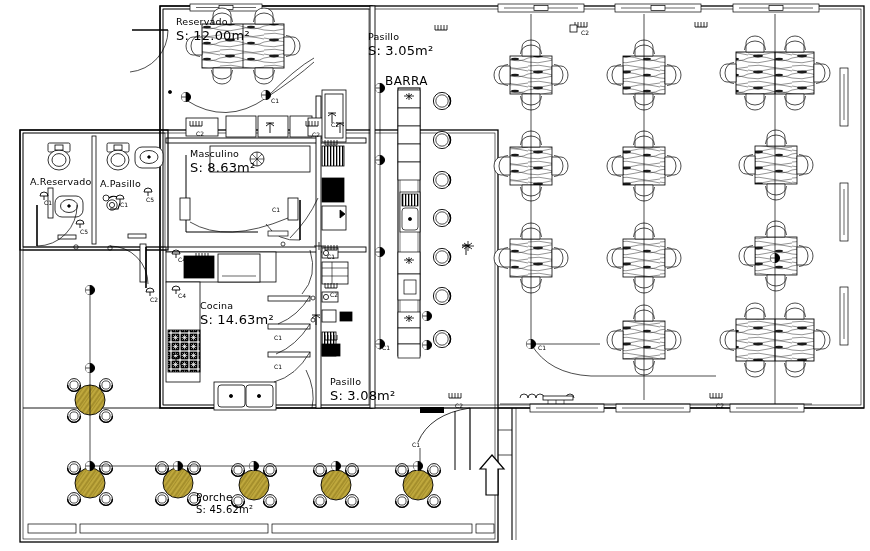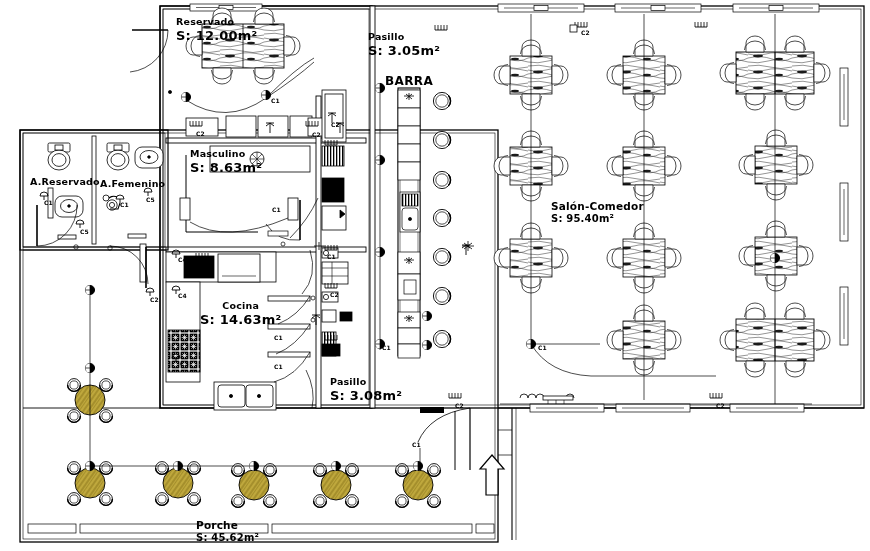--- a/index.html
+++ b/index.html
@@ -5,21 +5,20 @@
 <style>
   html,body{margin:0;padding:0;background:#ffffff;}
   body{
     font-family:"DejaVu Sans", sans-serif;
     width:870px;height:551px;overflow:hidden;
   }
   #plan{
     position:relative;
     width:720px;height:551px;
     background:#ffffff;
-    font-weight:bold;
   }
   svg.layer{
     position:absolute;left:0;top:0;
     width:870px;height:551px;
   }
   .roomlabel{
     position:absolute;
     font-family:"DejaVu Sans", sans-serif;
     color:#000;
     white-space:nowrap;
@@ -692,45 +691,41 @@
   <div class="roomlabel" style="left:368px;top:31px;">
     <span class="nm">Pasillo</span>
     <span class="ar">S: 3.05m²</span>
   </div>
 
   <div class="roomlabel" style="left:190px;top:148px;">
     <span class="nm">Masculino</span>
     <span class="ar">S: 8.63m²</span>
   </div>
 
-  <div class="roomlabel" style="left:200px;top:300px;text-align:center;">
+  <div class="roomlabel" style="left:200px;top:300px;">
     <span class="nm">Cocina</span>
     <span class="ar">S: 14.63m²</span>
   </div>
 
   <div class="roomlabel" style="left:330px;top:376px;">
     <span class="nm">Pasillo</span>
     <span class="ar">S: 3.08m²</span>
   </div>
 
-  <div class="roomlabel big" style="left:551px;top:200px;">
-    <span class="nm">Salón-Comedor</span>
-    <span class="ar">S: 95.40m²</span>
-  </div>
-
-  <div class="roomlabel big" style="left:196px;top:519px;">
+
+  <div class="roomlabel big" style="left:196px;top:491px;">
     <span class="nm">Porche</span>
     <span class="ar">S: 45.62m²</span>
   </div>
 
   <div class="roomlabel" style="left:30px;top:176px;">
     <span class="nm">A.Reservado</span>
   </div>
   <div class="roomlabel" style="left:100px;top:178px;">
-    <span class="nm">A.Femenino</span>
+    <span class="nm">A.Pasillo</span>
   </div>
 
   <div class="barratag" style="left:385px;top:74px;">BARRA</div>
 
   <div class="tinytag" style="left:271px;top:97px;">C1</div>
   <div class="tinytag" style="left:44px;top:199px;">C1</div>
   <div class="tinytag" style="left:120px;top:201px;">C1</div>
   <div class="tinytag" style="left:146px;top:196px;">C5</div>
   <div class="tinytag" style="left:80px;top:228px;">C5</div>
   <div class="tinytag" style="left:196px;top:130px;">C2</div>

